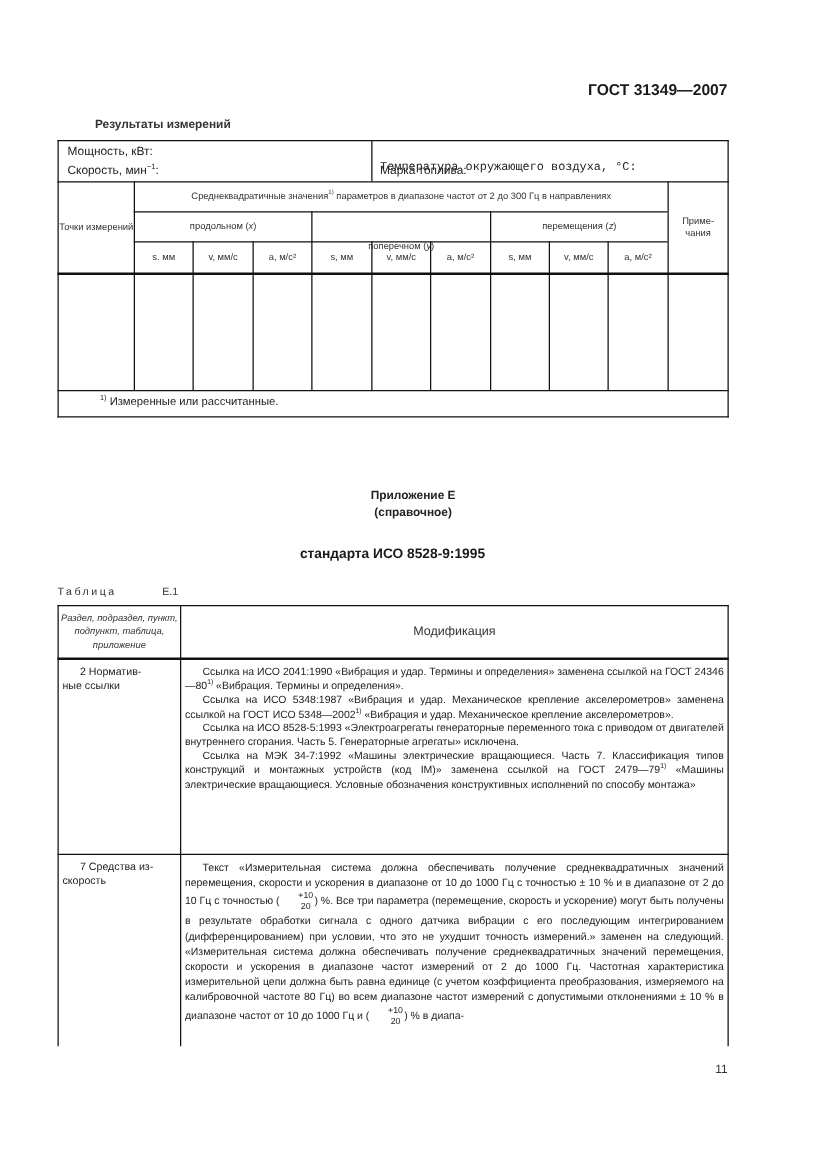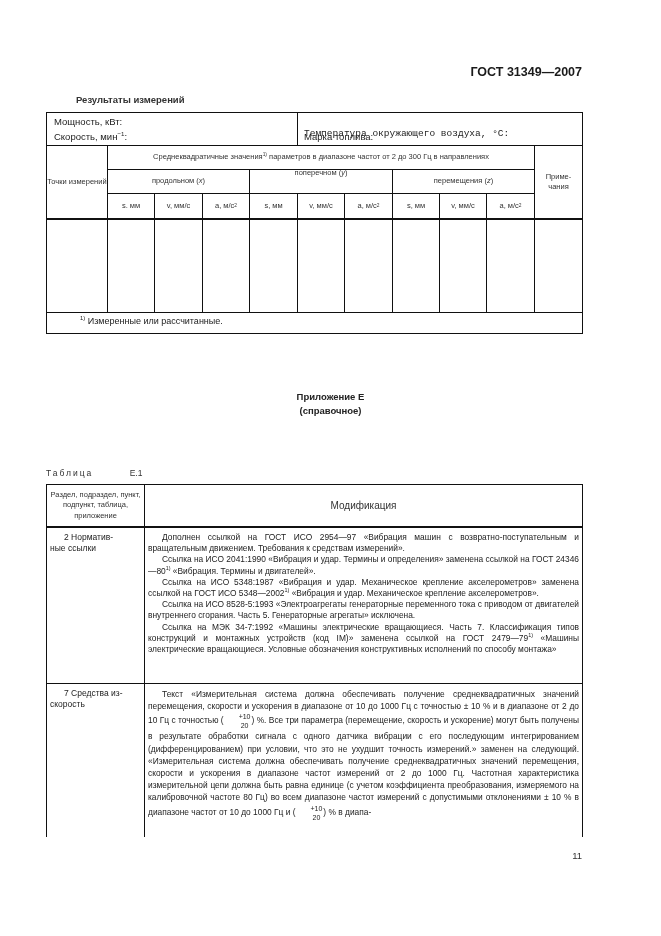--- a/index.html
+++ b/index.html
@@ -12,21 +12,21 @@
   .line-v { position: absolute; background: #111; width: 1px; }
   .thick { height: 2px; }
   .cell-text { position: absolute; font-size: 9.5px; color: #222; white-space: nowrap; }
   .hdr { position: absolute; font-size: 7.5px; color: #333; text-align: center; display: flex; align-items: center; justify-content: center; line-height: 1.35; }
   .hdr sup, .cell-text sup, .body-p sup { font-size: 65%; vertical-align: super; line-height: 0; }
   .it { font-style: italic; }
   .app-title { left: 0; width: 661px; text-align: center; font-size: 9.5px; font-weight: bold; line-height: 1.45; color: #222; }
   .main-title { left: 46px; width: 536px; text-align: center; font-size: 11px; font-weight: bold; line-height: 1.4; top: 436px; }
   .table-label { left: 46px; top: 468px; font-size: 8.5px; letter-spacing: 2px; color: #333; }
   .table-label span.num { letter-spacing: 0; padding-left: 32px; }
-  .t2-hdr-left { position: absolute; left: 47px; top: 484px; width: 97px; height: 43px; font-size: 7.5px; text-align: center; display: flex; align-items: center; justify-content: center; line-height: 1.35; color: #333; }
+  .t2-hdr-left { position: absolute; left: 47px; top: 484px; width: 97px; height: 43px; font-size: 7.5px; text-align: center; display: flex; align-items: center; justify-content: center; line-height: 1.35; color: #333; font-style: italic; }
   .t2-hdr-right { position: absolute; left: 145px; top: 484px; width: 437px; height: 43px; font-size: 10px; display: flex; align-items: center; justify-content: center; color: #333; }
   .row-label { position: absolute; font-size: 8.5px; line-height: 1.35; color: #222; }
   .row-label .ind { padding-left: 14px; }
   .body-p { position: absolute; left: 148px; width: 431px; font-size: 8.4px; line-height: 11.2px; color: #222; text-align: justify; }
   .body-p p { text-indent: 14px; }
   .frac { display: inline-flex; flex-direction: column; vertical-align: middle; font-size: 7px; line-height: 9px; text-align: center; margin: 0 1px; }
   .page-num { right: 79px; top: 850px; font-size: 9.5px; color: #333; }
 </style>
 </head>
 <body>
@@ -68,21 +68,21 @@
   <div class="hdr" style="left:108px; top:146px; width:426px; height:23px;">
       <span><span>Среднеквадратичные значения</span><sup>1)</sup><span> параметров в диапазоне частот от 2 до 300 Гц в направлениях</span></span>
     </div>
   <div class="hdr" style="left:535px; top:146px; width:47px; height:72px; padding:0 8px;">Приме-чания</div>
 
   <div class="hdr" style="left:108px; top:170px; width:141px; height:23px;">
       <span>продольном (</span>
       <span class="it">x</span>
       <span>)</span>
     </div>
-  <div class="hdr" style="left:250px; top:162px; width:142px; height:23px;">
+  <div class="hdr" style="left:250px; top:186px; width:142px; height:23px;">
       <span>поперечном (</span>
       <span class="it">y</span>
       <span>)</span>
     </div>
   <div class="hdr" style="left:393px; top:170px; width:141px; height:23px;">
       <span>перемещения (</span>
       <span class="it">z</span>
       <span>)</span>
     </div>
 
@@ -106,41 +106,41 @@
       <span>a, м/с</span>
       <sup>2</sup>
     </div>
 
   <div class="cell-text" style="left:80px; top:316px; font-size:9px;"><sup>1)</sup><span> Измеренные или рассчитанные.</span></div>
 </div>
 
 <div class="abs app-title" style="top:390px;">Приложение Е</div>
 <div class="abs app-title" style="top:404px;">(справочное)</div>
 <div class="abs main-title">
+  <div>стандарта ИСО 8528-9:1995</div>
 </div>
 <div class="abs table-label"><span>Таблица</span> <span class="num">Е.1</span></div>
 
 <div>
   <div class="line-h" style="left:46px; top:484px; width:537px;"></div>
   <div class="line-v" style="left:46px; top:484px; height:353px;"></div>
   <div class="line-v" style="left:144px; top:484px; height:353px;"></div>
   <div class="line-v" style="left:582px; top:484px; height:353px;"></div>
   <div class="line-h thick" style="left:46px; top:526px; width:537px;"></div>
   <div class="line-h" style="left:46px; top:683px; width:537px;"></div>
 
   <div class="t2-hdr-left">Раздел, подраздел, пункт, подпункт, таблица, приложение</div>
   <div class="t2-hdr-right">Модификация</div>
 
   <div class="row-label" style="left:50px; top:532px;">
     <div class="ind">2  Норматив-</div>
     <div>ные ссылки</div>
   </div>
   <div class="body-p" style="top:532px;">
-    <p>Дополнен ссылкой на ГОСТ ИСО 2954—97  «Вибрация машин с возвратно-поступательным и вращательным движением. Требования к средствам измерений».</p>
-    <p><span>Ссылка на ИСО 2041:1990  «Вибрация и удар. Термины и определения» заменена ссылкой на ГОСТ 24346—80</span><sup>1)</sup><span> «Вибрация. Термины и двигателей».</span></p>
+    <p><span>Ссылка на ИСО 2041:1990  «Вибрация и удар. Термины и определения» заменена ссылкой на ГОСТ 24346—80</span><sup>1)</sup><span> «Вибрация. Термины и определения».</span></p>
     <p><span>Ссылка на ИСО 5348:1987 «Вибрация и удар. Механическое крепление акселерометров» заменена ссылкой на ГОСТ ИСО 5348—2002</span><sup>1)</sup><span> «Вибрация и удар. Механическое крепление акселерометров».</span></p>
     <p>Ссылка на ИСО 8528-5:1993 «Электроагрегаты генераторные переменного тока с приводом от двигателей внутреннего сгорания. Часть 5.  Генераторные агрегаты» исключена.</p>
     <p><span>Ссылка на МЭК 34-7:1992  «Машины электрические вращающиеся. Часть 7.  Классификация типов конструкций и монтажных устройств (код IM)» заменена ссылкой на ГОСТ 2479—79</span><sup>1)</sup><span> «Машины электрические вращающиеся. Условные обозначения конструктивных исполнений по способу монтажа»</span></p>
   </div>
 
   <div class="row-label" style="left:50px; top:688px;">
     <div class="ind">7  Средства из-</div>
     <div>скорость</div>
   </div>
   <div class="body-p" style="top:688px; line-height:12.2px;">

